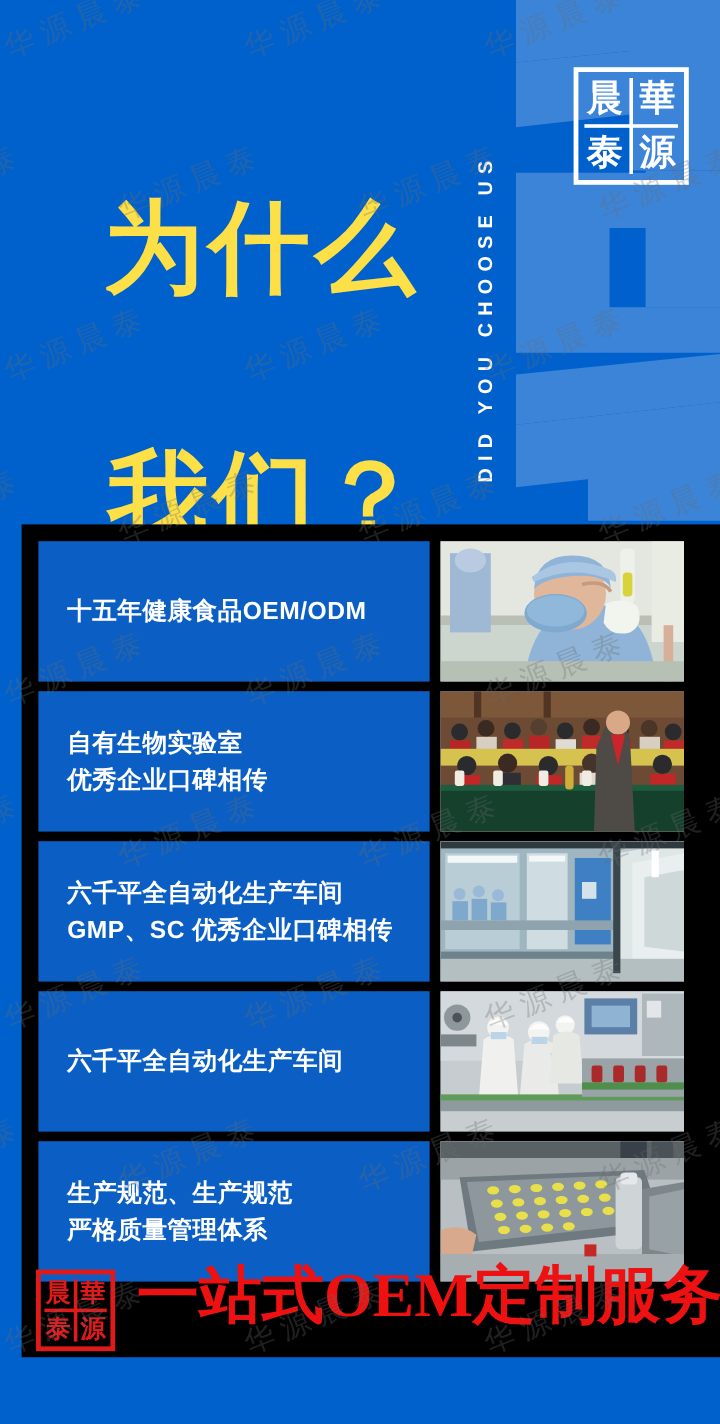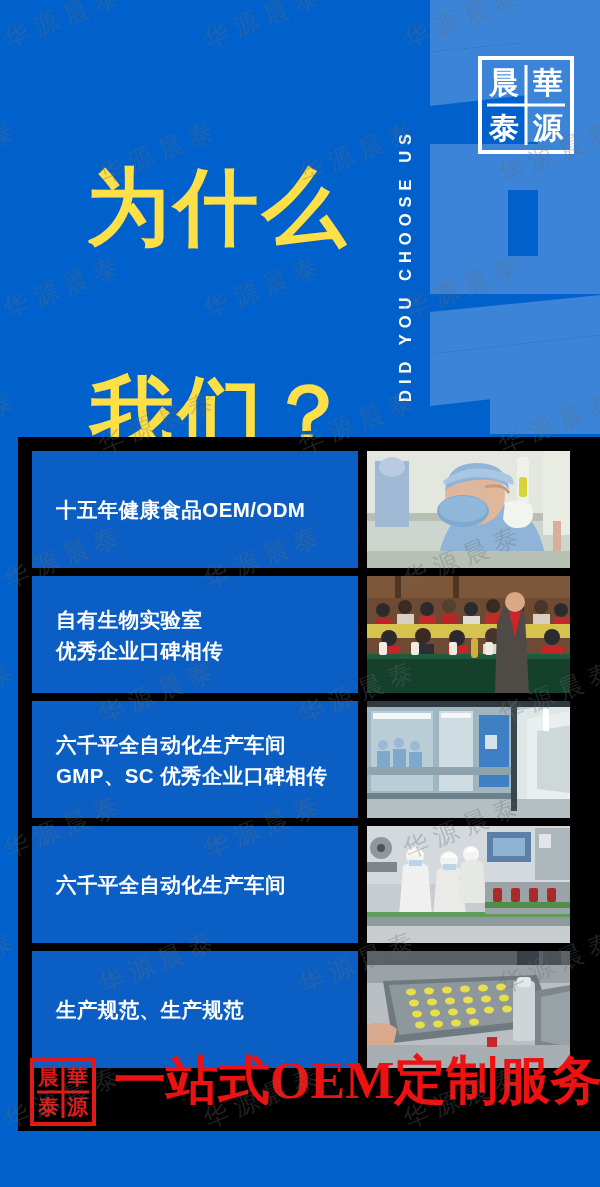--- a/index.html
+++ b/index.html
@@ -340,20 +340,21 @@
             </g>
             <rect x="118" y="76" width="85" height="6" fill="#4f8f4b"></rect>
             <rect x="0" y="100" width="203" height="17" fill="#c8ced0"></rect>
           </svg>
         </div>
       </div>
 
       <div class="row">
         <div class="card">
           <div class="card-line">生产规范、生产规范</div>
+          <div class="card-line">严格质量管理体系</div>
         </div>
         <div class="photo">
           <svg viewBox="0 0 203 117" preserveAspectRatio="xMidYMid slice" xmlns="http://www.w3.org/2000/svg">
             <rect width="203" height="117" fill="#b9bfc2"></rect>
             <rect x="0" y="0" width="203" height="16" fill="#5a6164"></rect>
             <rect x="150" y="0" width="22" height="34" fill="#39404a"></rect>
             <rect x="176" y="0" width="18" height="26" fill="#4a5258"></rect>
             <rect x="0" y="14" width="203" height="18" fill="#9ca3a7"></rect>
             <polygon points="16,30 170,24 186,74 26,92" fill="#6f7a80"></polygon>
             <polygon points="22,34 164,28 176,68 32,84" fill="#8d979c"></polygon>

